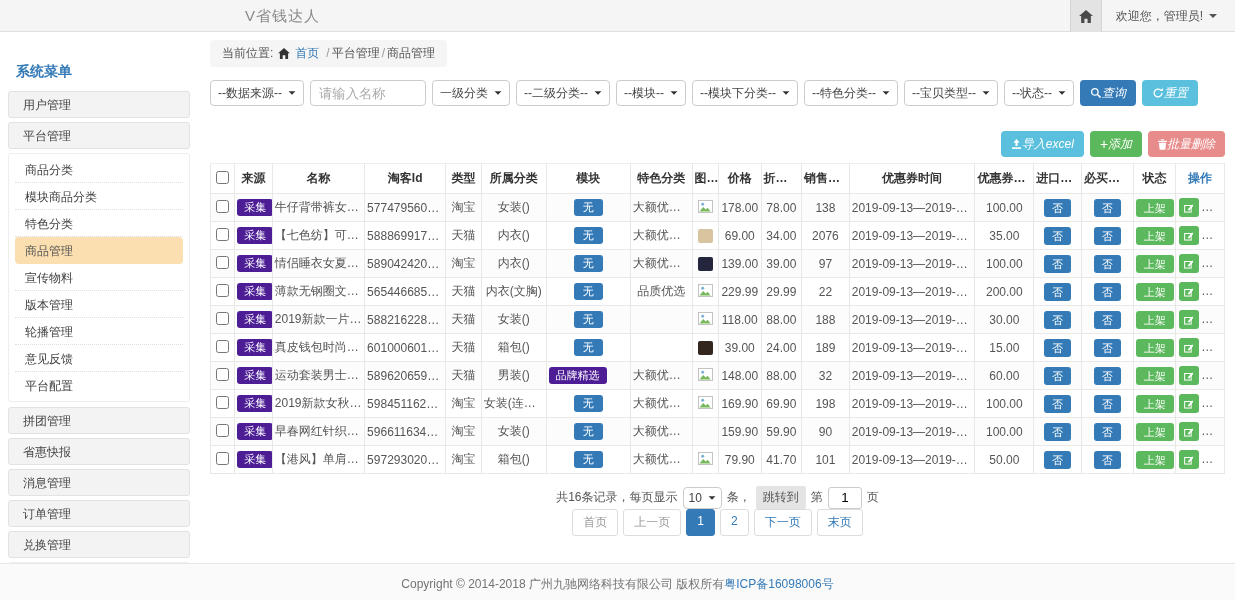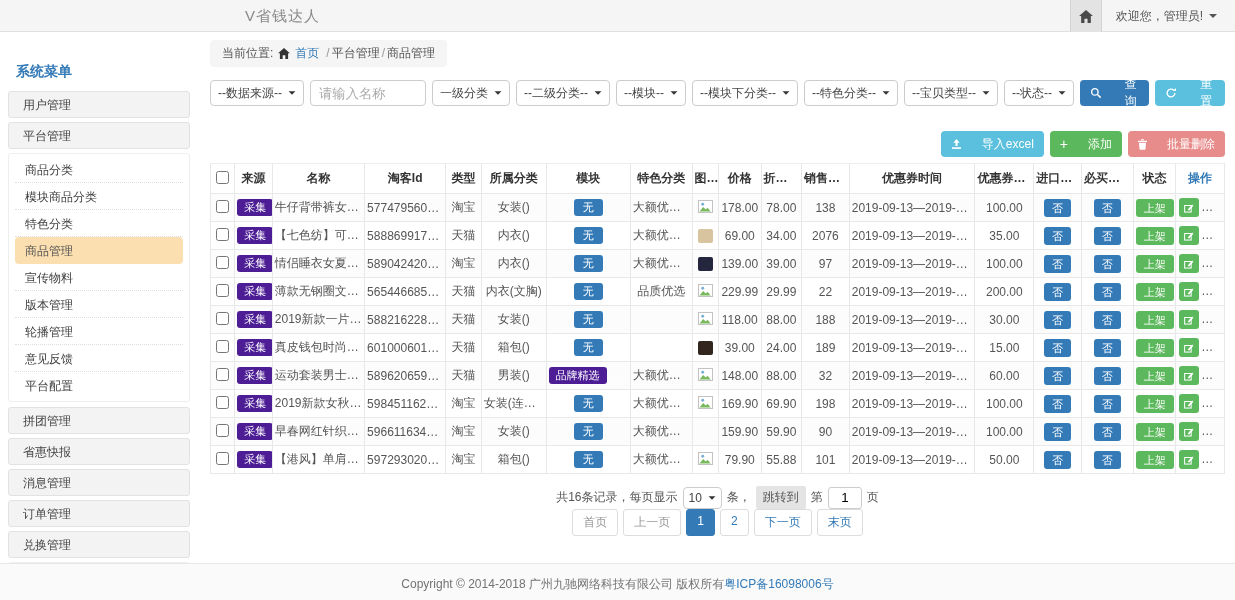--- a/index.html
+++ b/index.html
@@ -32,22 +32,22 @@
     padding:5px 12px; color:#555; }
   .breadcrumb .link { color:#337ab7; cursor:pointer; }
   .breadcrumb .sep { color:#999; padding:0 2px; }
 
   .filters { display:flex; align-items:center; gap:6px; margin-top:13px; flex-wrap:nowrap; }
   .select { display:inline-flex; align-items:center; justify-content:space-between; gap:6px; border:1px solid #ccc;
     border-radius:4px; background:#fff; height:26px; padding:0 7px; color:#444; cursor:pointer; white-space:nowrap; }
   .select .caret { border-top-color:#333; transform:scale(.85); }
   .txt-input { border:1px solid #ccc; border-radius:4px; height:26px; padding:0 8px; width:116px; color:#333; }
   .txt-input::placeholder { color:#aaa; }
-  .btn { display:inline-flex; align-items:center; gap:20px; border:none; border-radius:4px; color:#fff;
-    height:26px; padding:0 10px; font-size:12px; cursor:pointer; font-family:inherit; }
+  .btn { display:inline-flex; align-items:center; gap:0; border:none; border-radius:4px; color:#fff;
+    height:26px; padding:0 10px; font-size:12px; cursor:pointer; font-family:inherit;font-style:italic; }
   .btn-primary { background:#337ab7; }
   .btn-info { background:#5bc0de; }
   .btn-success { background:#5cb85c; }
   .btn-softred { background:#e88b8b; }
 
   .action-row { display:flex; justify-content:flex-end; gap:6px; margin-top:25px; }
 
   table { width:100%; border-collapse:collapse; table-layout:fixed; margin-top:6px; }
   th, td { border:1px solid #e8e8e8; text-align:center; padding:4px 2px; overflow:hidden; white-space:nowrap;
     text-overflow:ellipsis; color:#555; }
@@ -589,21 +589,21 @@
             <td>淘宝</td>
             <td>箱包()</td>
             <td><span class="badge badge-blue">无</span></td>
             <td>大额优惠券</td>
             <td><span style="display: inline-block;"><svg width="15" height="13" viewBox="0 0 16 14">
                   <rect x="0.5" y="0.5" width="15" height="13" fill="#fff" stroke="#bfbfbf"></rect>
                   <circle cx="5" cy="4.6" r="1.6" fill="#7ab0d4"></circle>
                   <path d="M1.5 12.5l4-5 2.8 2.8 2-2 3.2 4.2z" fill="#79b95c"></path>
                 </svg></span></td>
             <td>79.90</td>
-            <td>55.88</td>
+            <td>41.70</td>
             <td>101</td>
             <td>2019-09-13—2019-09-18</td>
             <td>50.00</td>
             <td><span class="mini-btn mini-blue">否</span></td>
             <td><span class="mini-btn mini-blue">否</span></td>
             <td><span class="mini-btn mini-green">上架</span></td>
             <td><span class="op-btn op-edit">
                 <span>
                   <svg width="10" height="10" viewBox="0 0 16 16">
                     <rect x="1" y="4" width="10.5" height="10.5" fill="none" stroke="#fff" stroke-width="1.6"></rect>

